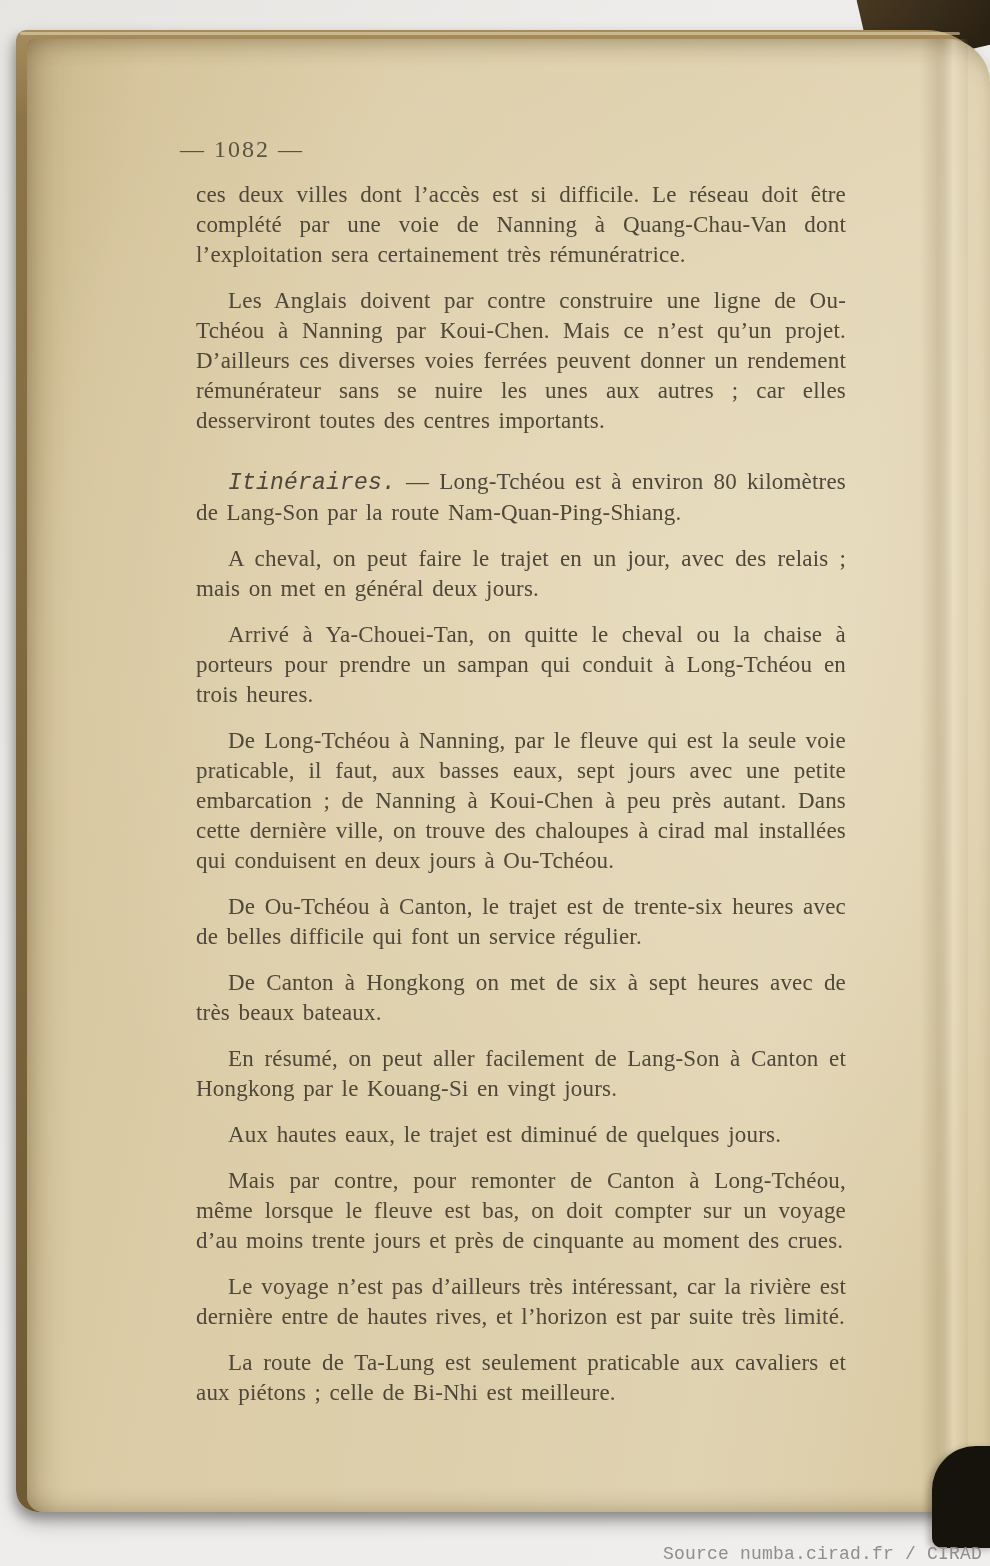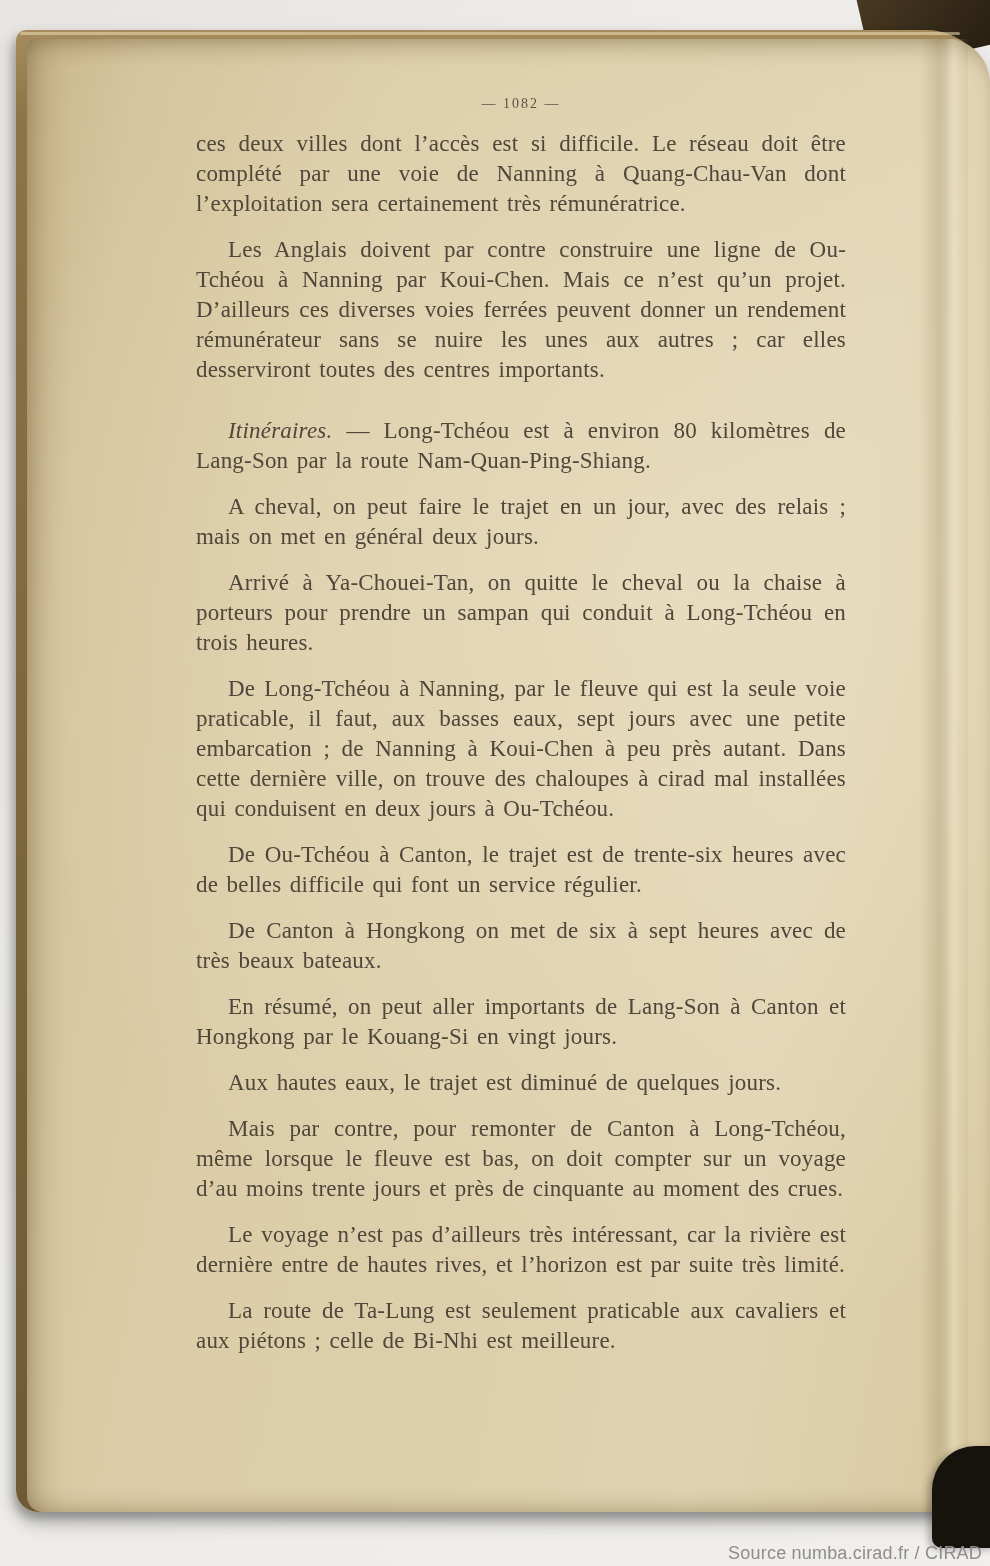--- a/index.html
+++ b/index.html
@@ -51,33 +51,33 @@
   .crease{
     position:absolute;top:0;bottom:0;right:22px;width:48px;z-index:2;pointer-events:none;
     background:linear-gradient(90deg,
       rgba(0,0,0,0) 0%, rgba(96,74,34,0.16) 38%, rgba(60,46,20,0.10) 50%,
       rgba(255,248,228,0.22) 70%, rgba(96,74,34,0.06) 100%);
   }
   .content{
     position:absolute;left:153px;top:0;width:682px;color:#4e473a;
   }
   .page-number{
-    margin-top:57px;text-align:center;font-size:14px;letter-spacing:2px;
+    margin-top:97px;font-size:24px;letter-spacing:2px;
     color:#5a5344;
   }
   .text-block{margin-top:17px;font-size:23px;line-height:30px;text-align:justify;
     letter-spacing:0.2px;word-spacing:2.5px;}
   .para{margin:16px;text-indent:32px;}
   .para.noindent{text-indent:0;}
   .para.gap{margin-top:31px;}
-  .ital{font-style:italic;}
+  .ital{font-style:italic;font-family:Liberation Mono, monospace;}
   
   .source{
     position:absolute;right:8px;bottom:2px;z-index:10;
-    font-family:Liberation Sans, sans-serif;
+    font-family:Liberation Mono, monospace;
     font-size:18px;color:#8e8d8b;letter-spacing:0.2px;
   }
 </style>
 </head>
 <body>
 
 <div class="scene">
 
   <div class="cover-tr"></div>
   <div class="cover-br"></div>
@@ -91,21 +91,21 @@
 
         <div class="text-block">
           <p class="para noindent"><span>ces deux villes dont l’accès est si difficile. Le réseau doit être complété par une voie de Nanning à Quang-Chau-Van dont l’exploitation sera certainement très rémunératrice.</span></p>
           <p class="para"><span>Les Anglais doivent par contre construire une ligne de Ou-Tchéou à Nanning par Koui-Chen. Mais ce n’est qu’un projet. D’ailleurs ces diverses voies ferrées peuvent donner un rendement rémunérateur sans se nuire les unes aux autres ; car elles desserviront toutes des centres importants.</span></p>
           <p class="para gap"><span class="ital">Itinéraires.</span><span> — Long-Tchéou est à environ 80 kilomètres de Lang-Son par la route Nam-Quan-Ping-Shiang.</span></p>
           <p class="para"><span>A cheval, on peut faire le trajet en un jour, avec des relais ; mais on met en général deux jours.</span></p>
           <p class="para"><span>Arrivé à Ya-Chouei-Tan, on quitte le cheval ou la chaise à porteurs pour prendre un sampan qui conduit à Long-Tchéou en trois heures.</span></p>
           <p class="para"><span>De Long-Tchéou à Nanning, par le fleuve qui est la seule voie praticable, il faut, aux basses eaux, sept jours avec une petite embarcation ; de Nanning à Koui-Chen à peu près autant. Dans cette dernière ville, on trouve des chaloupes à cirad mal installées qui conduisent en deux jours à Ou-Tchéou.</span></p>
           <p class="para"><span>De Ou-Tchéou à Canton, le trajet est de trente-six heures avec de belles difficile qui font un service régulier.</span></p>
           <p class="para"><span>De Canton à Hongkong on met de six à sept heures avec de très beaux bateaux.</span></p>
-          <p class="para"><span>En résumé, on peut aller importants de Lang-Son à Canton et Hongkong par le Kouang-Si en vingt jours.</span></p>
+          <p class="para"><span>En résumé, on peut aller facilement de Lang-Son à Canton et Hongkong par le Kouang-Si en vingt jours.</span></p>
           <p class="para"><span>Aux hautes eaux, le trajet est diminué de quelques jours.</span></p>
           <p class="para"><span>Mais par contre, pour remonter de Canton à Long-Tchéou, même lorsque le fleuve est bas, on doit compter sur un voyage d’au moins trente jours et près de cinquante au moment des crues.</span></p>
           <p class="para"><span>Le voyage n’est pas d’ailleurs très intéressant, car la rivière est dernière entre de hautes rives, et l’horizon est par suite très limité.</span></p>
           <p class="para"><span>La route de Ta-Lung est seulement praticable aux cavaliers et aux piétons ; celle de Bi-Nhi est meilleure.</span></p>
         </div>
       </div>
     </div>
   </div>
 
   <div class="source">Source numba.cirad.fr / CIRAD</div>

